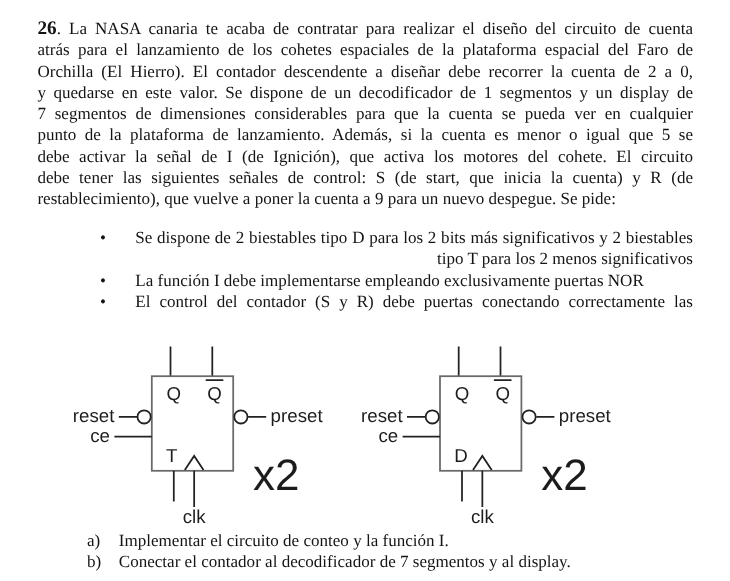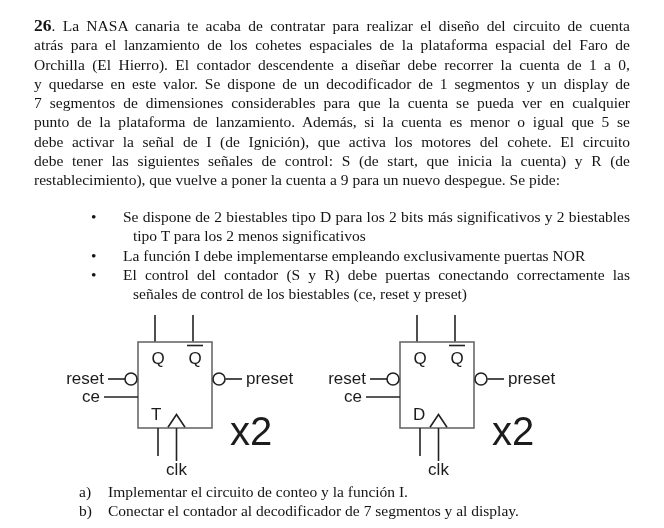--- a/index.html
+++ b/index.html
@@ -10,21 +10,21 @@
   }
   .para { position:absolute; left:34px; top:16px; width:596px; }
   .pline { font-size:15.5px; line-height:19.3px; }
   .jl { text-align:justify; text-align-last:justify; }
   .pnum { font-weight:bold; font-size:17.5px; }
   .bullets { position:absolute; left:91px; top:207px; width:539px; }
   .bullet-item { display:flex; }
   .bmark { flex:none; width:12px; font-size:15.5px; line-height:19.3px; }
   .btext { flex:1; }
   .bl { font-size:15.5px; line-height:19.3px;margin-left:20px; }
-  .bl.cont { padding-left:10px; }
+  .bl.cont { padding-left:10px;text-align:right; }
   .subtasks { position:absolute; left:79px; top:482px; width:551px; }
   .subtask { display:flex; font-size:15.5px; line-height:19.3px; }
   .slabel { flex:none; width:29px; }
   .diagram { position:absolute; top:298px; }
   .diagram.left { left:30px; }
   .diagram.right { left:292px; }
   svg text {
     font-family:"Liberation Sans", sans-serif;
     fill:#1c1c1c;
   }
@@ -35,21 +35,21 @@
   .big { font-size:40px; }
 </style>
 </head>
 <body>
 
 <div class="page">
 
   <div class="para">
     <div class="pline jl"><b class="pnum">26</b><span>. La NASA canaria te acaba de contratar para realizar el diseño del circuito de cuenta</span></div>
     <div class="pline jl">atrás para el lanzamiento de los cohetes espaciales de la plataforma espacial del Faro de</div>
-    <div class="pline jl">Orchilla (El Hierro). El contador descendente a diseñar debe recorrer la cuenta de 1 a 0,</div>
+    <div class="pline jl">Orchilla (El Hierro). El contador descendente a diseñar debe recorrer la cuenta de 2 a 0,</div>
     <div class="pline jl">y quedarse en este valor. Se dispone de un decodificador de 1 segmentos y un display de</div>
     <div class="pline jl">7 segmentos de dimensiones considerables para que la cuenta se pueda ver en cualquier</div>
     <div class="pline jl">punto de la plataforma de lanzamiento. Además, si la cuenta es menor o igual que 5 se</div>
     <div class="pline jl">debe activar la señal de I (de Ignición), que activa los motores del cohete. El circuito</div>
     <div class="pline jl">debe tener las siguientes señales de control: S (de start, que inicia la cuenta) y R (de</div>
     <div class="pline">restablecimiento), que vuelve a poner la cuenta a 9 para un nuevo despegue. Se pide:</div>
   </div>
 
   <div class="bullets">
     <div class="bullet-item">
@@ -62,21 +62,20 @@
     <div class="bullet-item">
       <span class="bmark">•</span>
       <div class="btext">
         <div class="bl">La función I debe implementarse empleando exclusivamente puertas NOR</div>
       </div>
     </div>
     <div class="bullet-item">
       <span class="bmark">•</span>
       <div class="btext">
         <div class="bl jl">El control del contador (S y R) debe puertas conectando correctamente las</div>
-        <div class="bl cont">señales de control de los biestables (ce, reset y preset)</div>
       </div>
     </div>
   </div>
 
   <svg class="diagram left" width="310" height="180" viewBox="0 0 310 180">
     <line class="wire" x1="125" y1="17" x2="125" y2="44"></line>
     <line class="wire" x1="163" y1="17" x2="163" y2="44"></line>
     <rect class="boxline" x="108" y="44" width="74" height="86"></rect>
     <text class="lbl" x="128" y="66" text-anchor="middle">Q</text>
     <line class="wire" x1="157" y1="47.5" x2="173" y2="47.5"></line>

